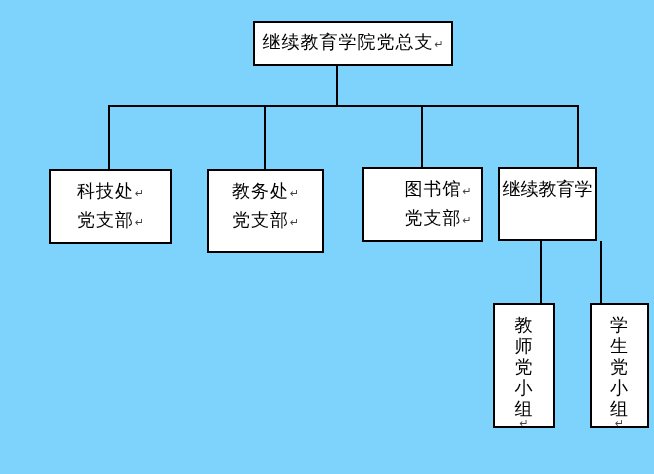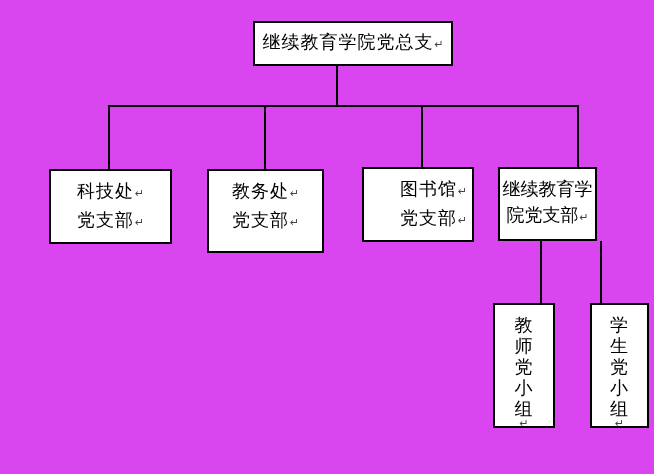--- a/index.html
+++ b/index.html
@@ -1,20 +1,20 @@
 <!DOCTYPE html>
 <html><head>
 <meta charset="utf-8">
 <style>
   html, body { margin: 0; padding: 0; background: #ffffff; }
   .canvas {
     position: relative;
     width: 654px;
     height: 474px;
-    background: #d946ef;
+    background: #7dd3fc;
     font-family: "DejaVu Sans", sans-serif;
     color: #000000;
     overflow: hidden;
   }
   .node {
     position: absolute;
     box-sizing: border-box;
     border: 2px solid #000000;
     background: #ffffff;
     text-align: center;
@@ -30,21 +30,21 @@
   }
   
   #n-root {
     left: 253px; top: 21px; width: 200px; height: 45px;
     display: flex; align-items: center; justify-content: center;
   }
   
   .lvl2 { padding-top: 7px; }
   #n-keji    { left: 49px;  top: 169px; width: 123px; height: 75px; }
   #n-jiaowu  { left: 207px; top: 169px; width: 117px; height: 84px; }
-  #n-tushu   { left: 362px; top: 167px; width: 112px; height: 75px; padding-left: 31px; }
+  #n-tushu   { left: 362px; top: 167px; width: 121px; height: 75px; padding-left: 31px; }
   #n-jixu    { left: 498px; top: 167px; width: 99px;  height: 74px; letter-spacing: 0; }
   
   .lvl3 { padding-top: 9px; }
   .lvl3 .ch { display: block; line-height: 21px; }
   .lvl3 .mark { display: block; line-height: 10px; margin: 0; }
   #n-jiaoshi { left: 493px; top: 303px; width: 62px; height: 125px; }
   #n-xuesheng{ left: 590px; top: 303px; width: 59px; height: 125px; }
   
   .vline { position: absolute; width: 2px; background: #000000; }
   .hline { position: absolute; height: 2px; background: #000000; }
@@ -85,21 +85,20 @@
     <span class="ln"><span>党支部</span><span class="mark">↵</span></span>
   </div>
 
   <div class="node lvl2" id="n-tushu">
     <span class="ln"><span>图书馆</span><span class="mark">↵</span></span>
     <span class="ln"><span>党支部</span><span class="mark">↵</span></span>
   </div>
 
   <div class="node lvl2" id="n-jixu">
     <span class="ln"><span>继续教育学</span></span>
-    <span class="ln"><span>院党支部</span><span class="mark">↵</span></span>
   </div>
 
   <div class="node lvl3" id="n-jiaoshi">
     <span class="ch">教</span>
     <span class="ch">师</span>
     <span class="ch">党</span>
     <span class="ch">小</span>
     <span class="ch">组</span>
     <span class="mark">↵</span>
   </div>

